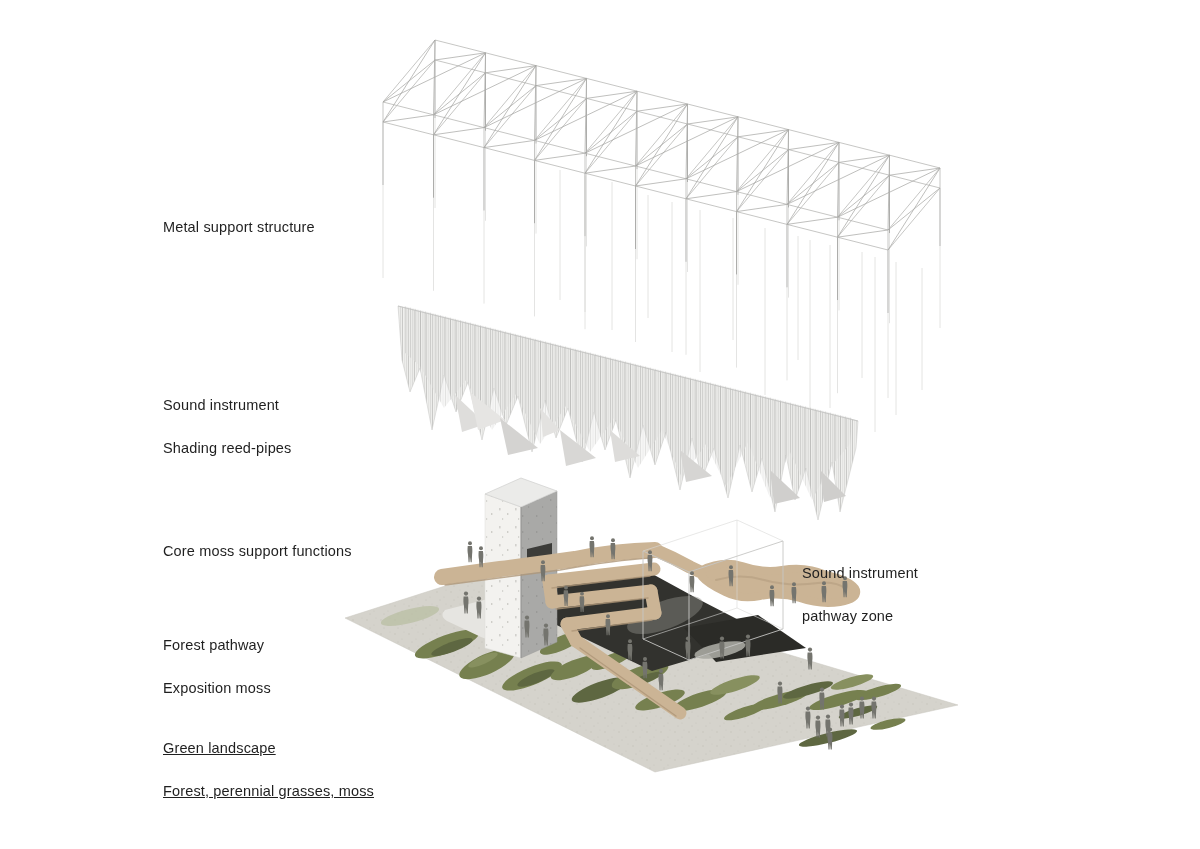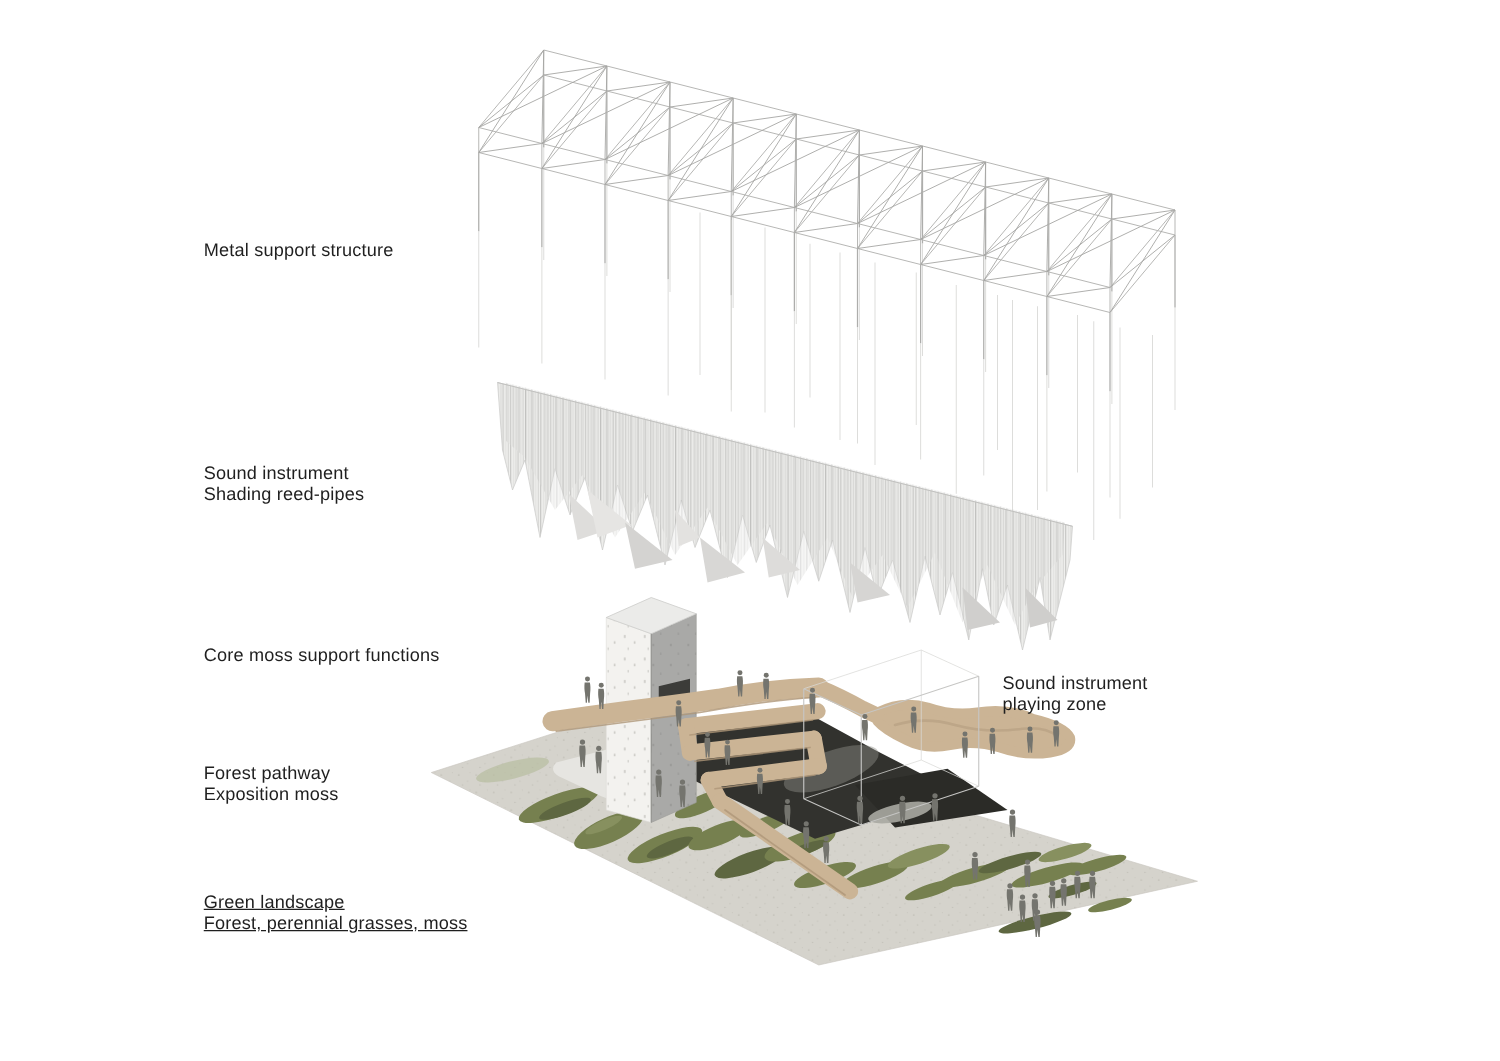--- a/index.html
+++ b/index.html
@@ -1,20 +1,20 @@
 <!DOCTYPE html>
 <html><head>
 <meta charset="utf-8">
 <style>
   html,body{margin:0;padding:0;background:#ffffff;}
   #page{position:relative;width:1200px;height:849px;background:#ffffff;overflow:hidden;
         font-family:"Liberation Sans",sans-serif;}
   #scene{position:absolute;left:0;top:0;}
   .label{position:absolute;color:#1f1f1f;font-size:14.5px;line-height:17px;letter-spacing:.15px;}
-  .label span{display:block;white-space:nowrap;}
+  .label span{display:block;white-space:nowrap;margin-top:26px;}
   
   .truss{stroke:#b7b7b5;stroke-width:.8;fill:none;}
   .truss-d{stroke:#a3a3a1;stroke-width:.7;fill:none;}
   .truss-col{stroke:#adadab;stroke-width:1;fill:none;}
   .truss-rod{stroke:#cdcdcb;stroke-width:.55;fill:none;}
   .boxline{stroke:#c6c6c4;stroke-width:.9;fill:none;}
   .boxline-back{stroke:#d9d9d7;stroke-width:.6;fill:none;}
   .g1{fill:#76804f;} .g2{fill:#5e6741;} .g3{fill:#87905f;} .g4{fill:#b6bc9c;}
   .woodedge{stroke:#ae9678;stroke-width:1.4;opacity:.8;fill:none;stroke-linecap:round;}
 </style>
@@ -272,16 +272,16 @@
   <span>Exposition moss</span>
 </div>
 
 <div class="label" style="left:163px;top:714px;text-decoration:underline;">
   <span>Green landscape</span>
   <span>Forest, perennial grasses, moss</span>
 </div>
 
 <div class="label" style="left:802px;top:539px;">
   <span>Sound instrument</span>
-  <span>playing zone</span>
+  <span>pathway zone</span>
 </div>
 
 </div>
 
 </body></html>

